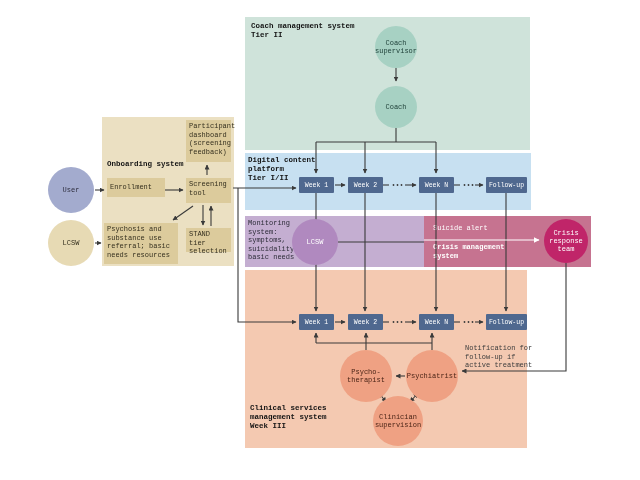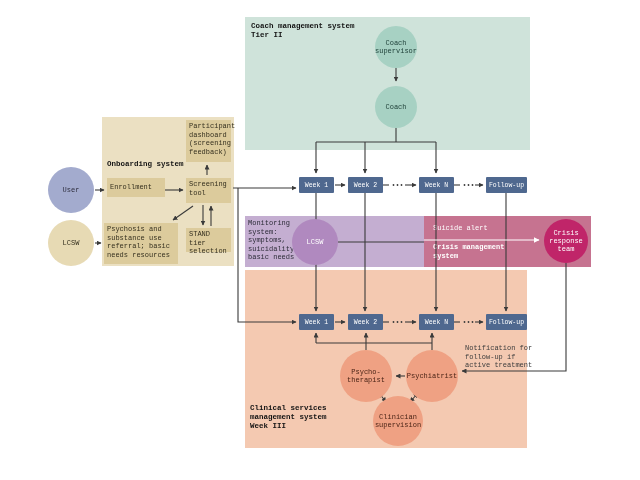--- a/index.html
+++ b/index.html
@@ -20,20 +20,25 @@
 </head>
 <body>
 
 <div class="canvas">
 
   <div class="panel" style="left:245px;top:17px;width:285px;height:133px;background:#cfe3da;">
     <div class="panel-title" style="left:6px;top:5px;">Coach management system
 Tier II</div>
   </div>
 
+  <div class="panel" style="left:245px;top:153px;width:286px;height:57px;background:#c7e0f1;">
+    <div class="panel-title" style="left:3px;top:3px;">Digital content
+platform
+Tier I/II</div>
+  </div>
 
   <div class="panel" style="left:245px;top:216px;width:179px;height:51px;background:#c4aed1;">
     <div class="plain-label" style="left:3px;top:3px;">Monitoring
 system:
 symptoms,
 suicidality,
 basic needs</div>
   </div>
 
   <div class="panel" style="left:424px;top:216px;width:167px;height:51px;background:#c67390;">

